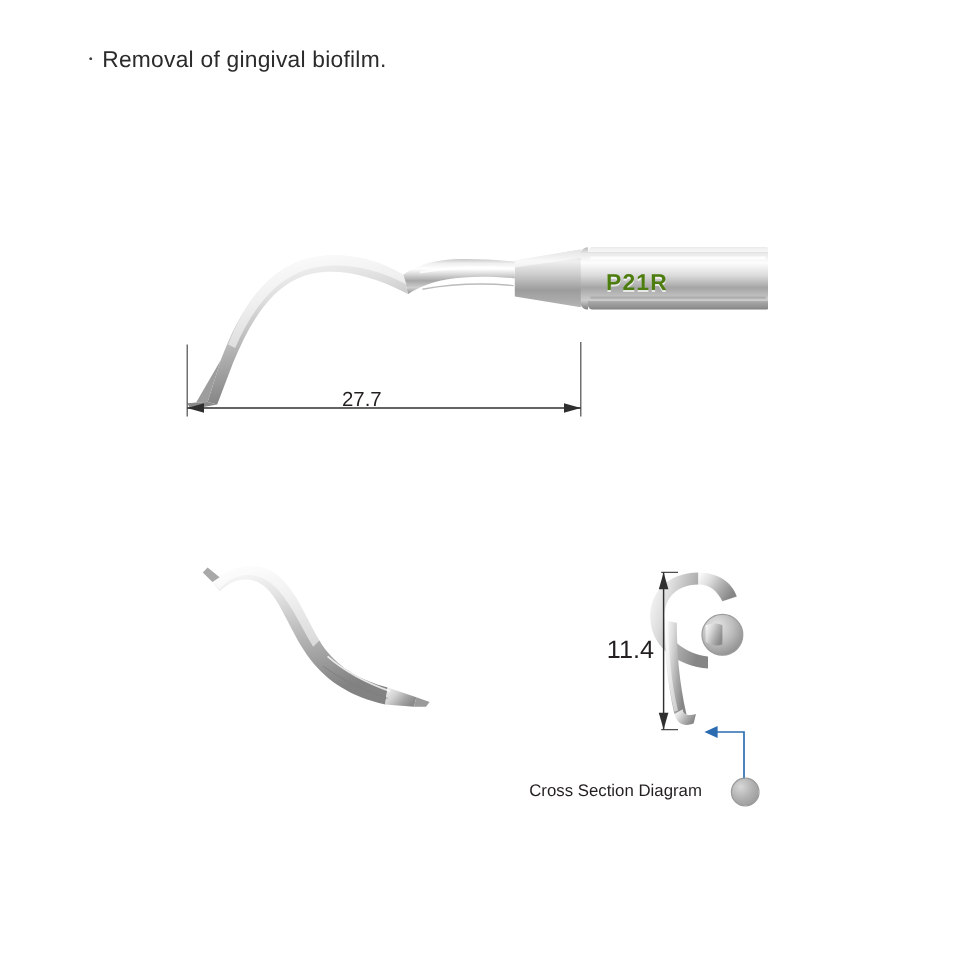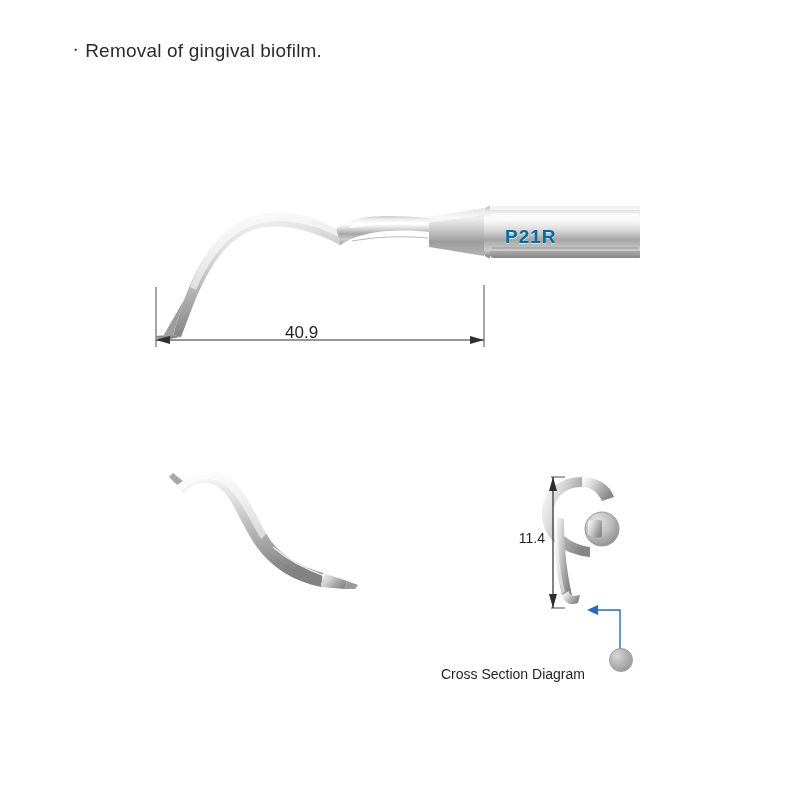--- a/index.html
+++ b/index.html
@@ -45,21 +45,21 @@
   .tip-main svg { display: block; }
 
   
   .shaft-label {
     position: absolute;
     left: 505px;
     top: 226px;
     font-size: 19px;
     font-weight: bold;
     letter-spacing: 1px;
-    color: #0369a1;
+    color: #4d7c0f;
     text-shadow: 0 1px 0 rgba(255,255,255,0.7);
   }
 
   
   .dim-length {
     position: absolute;
     left: 150px;
     top: 285px;
     width: 345px;
     height: 70px;
@@ -94,34 +94,33 @@
     position: absolute;
     left: 495px;
     top: 468px;
     width: 70px;
     height: 150px;
   }
   .dim-height .value {
     position: absolute;
     left: 0px;
     top: 62px;
-    font-size: 14px;
+    font-size: 21px;
     color: #231f20;
     width: 50px;
     text-align: right;
   }
 
   .cross-label {
     position: absolute;
     left: 441px;
     top: 650px;
     font-size: 14px;
     color: #231f20;
     white-space: nowrap;
-    margin-top: 16px;
   }
   .cross-dot {
     position: absolute;
     left: 609px;
     top: 648px;
     width: 22px;
     height: 22px;
     border-radius: 50%;
     background: radial-gradient(circle at 33% 30%, #d8d8d8 0%, #b3b3b3 45%, #8f8f8f 100%);
     border: 1px solid #9a9a9a;
@@ -215,21 +214,21 @@
 <div class="dim-length">
   <svg width="345" height="70" viewBox="0 0 345 70">
 
     <line x1="6" y1="2" x2="6" y2="62" stroke="#4d4d4d" stroke-width="1"></line>
     <line x1="334" y1="-6" x2="334" y2="62" stroke="#4d4d4d" stroke-width="1"></line>
 
     <line x1="6" y1="55" x2="334" y2="55" stroke="#2f2f2f" stroke-width="1.2"></line>
     <polygon points="6,55 20,51 20,59" fill="#2f2f2f"></polygon>
     <polygon points="334,55 320,51 320,59" fill="#2f2f2f"></polygon>
   </svg>
-  <div class="value">40.9</div>
+  <div class="value">27.7</div>
 </div>
 
 <div class="tip-side">
   <svg width="200" height="150" viewBox="0 0 200 150">
     <defs>
       <linearGradient id="sideGrad" x1="0" y1="0" x2="0.3" y2="1">
         <stop offset="0%" stop-color="#ffffff"></stop>
         <stop offset="30%" stop-color="#e2e2e2"></stop>
         <stop offset="65%" stop-color="#b0b0b0"></stop>
         <stop offset="100%" stop-color="#828282"></stop>

